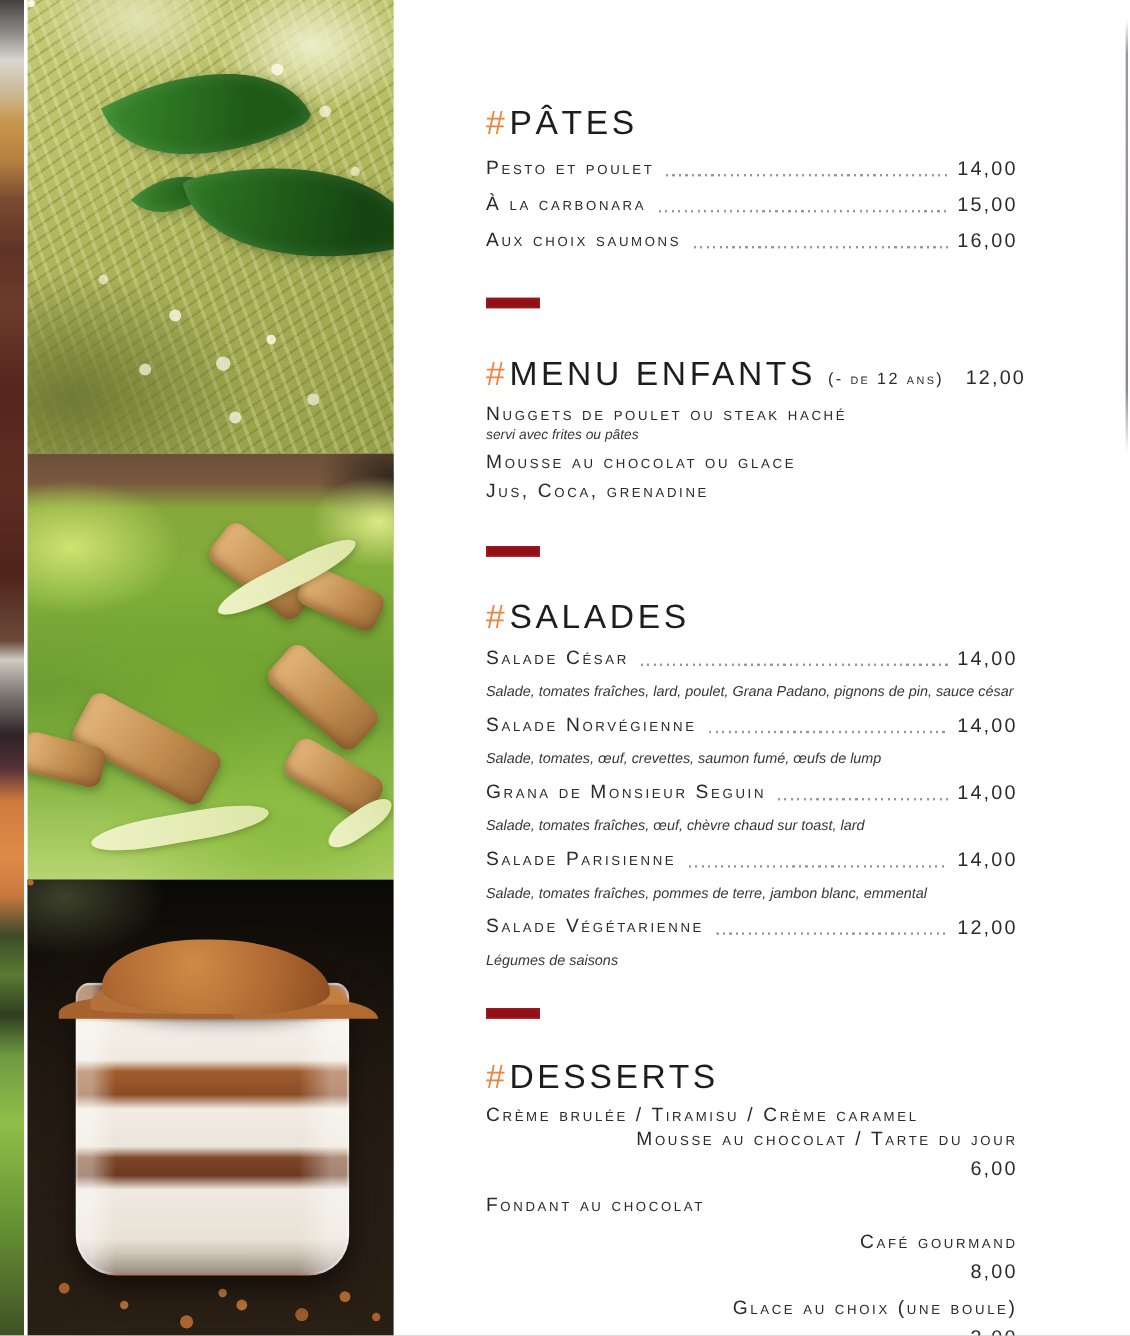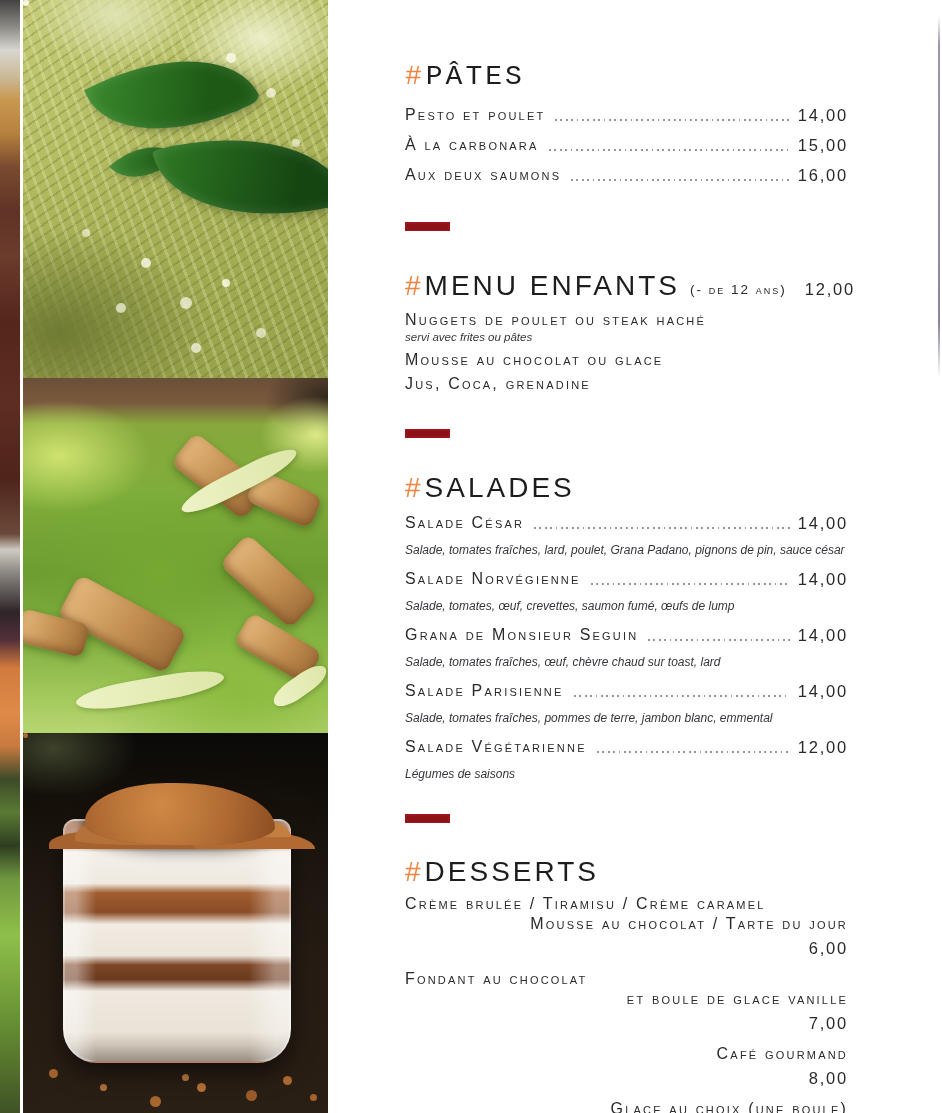--- a/index.html
+++ b/index.html
@@ -129,21 +129,21 @@
   .page-edge-line{
     position:absolute;left:938px;top:16px;width:2px;height:362px;
     background:linear-gradient(to bottom, rgba(150,135,160,0) 0%, #a195a8 8%, #8f8397 85%, rgba(150,135,160,0) 100%);
   }
 
   
   .content{position:absolute;left:405px;top:0;width:443px;}
   h2{margin:0;font-size:28px;line-height:34px;font-weight:400;
      letter-spacing:3px;color:var(--title-color);white-space:nowrap;}
   .hash{color:var(--accent-orange);margin-right:1px;}
-  .mt-pates{margin-top:60px;font-family:Liberation Mono, monospace;}
+  .mt-pates{margin-top:86px;}
   .rows{margin-top:11px;}
   .row{display:flex;align-items:flex-end;line-height:20px;margin-bottom:10px;}
   .item-name{font-variant:small-caps;font-size:16px;letter-spacing:2.2px;white-space:nowrap;color:var(--item-color);}
   .dots{flex:1;height:2px;align-self:flex-end;margin:0 8px 4px 10px;
     background:repeating-linear-gradient(90deg,var(--dots-color) 0 1.8px, rgba(0,0,0,0) 1.8px 5.4px);}
   .price{font-size:16.5px;letter-spacing:1.8px;white-space:nowrap;color:var(--item-color);}
   .divider{width:45px;height:9px;background:var(--divider-red);
     box-shadow:inset 0 0 0 1.5px rgba(175,25,35,.55);}
   .dv1{margin-top:37px;}
   .dv2{margin-top:35px;}
@@ -212,21 +212,21 @@
         <span class="item-name">Pesto et poulet</span>
         <span class="dots"></span>
         <span class="price">14,00</span>
       </div>
       <div class="row">
         <span class="item-name">À la carbonara</span>
         <span class="dots"></span>
         <span class="price">15,00</span>
       </div>
       <div class="row">
-        <span class="item-name">Aux deux saumons</span>
+        <span class="item-name">Aux choix saumons</span>
         <span class="dots"></span>
         <span class="price">16,00</span>
       </div>
     </div>
 
     <div class="divider dv1"></div>
 
     <div class="enfants-title">
       <h2><span class="hash">#</span><span>MENU ENFANTS</span></h2>
       <span class="age-note">(- de 12 ans)</span>
@@ -291,25 +291,20 @@
       <div class="pair">
         <div class="plain item-name">Crème brulée / Tiramisu / Crème caramel</div>
         <div class="row">
           <span class="item-name">Mousse au chocolat / Tarte du jour</span>
           <span class="dots"></span>
           <span class="price">6,00</span>
         </div>
       </div>
       <div class="pair">
         <div class="plain item-name">Fondant au chocolat</div>
-        <div class="row">
-          <span class="item-name">et boule de glace vanille</span>
-          <span class="dots"></span>
-          <span class="price">7,00</span>
-        </div>
       </div>
       <div class="pair">
         <div class="row">
           <span class="item-name">Café gourmand</span>
           <span class="dots"></span>
           <span class="price">8,00</span>
         </div>
       </div>
       <div class="pair">
         <div class="row">

